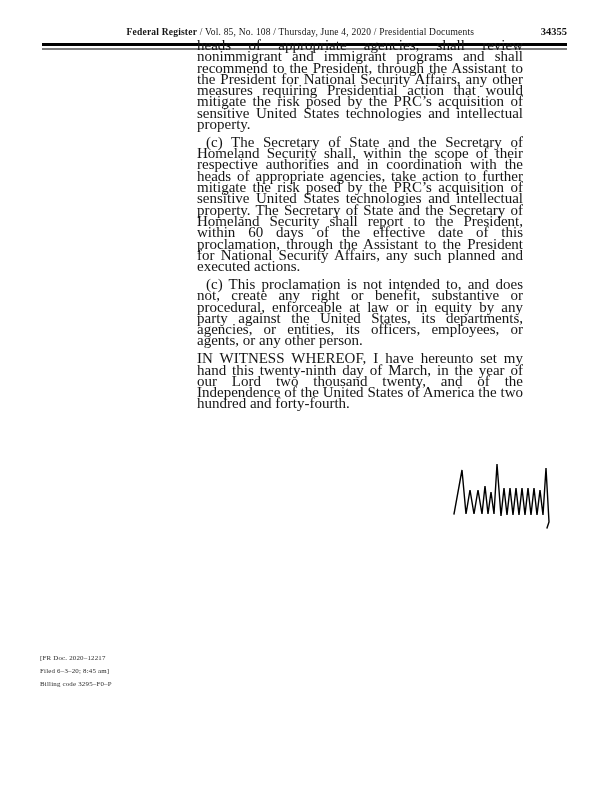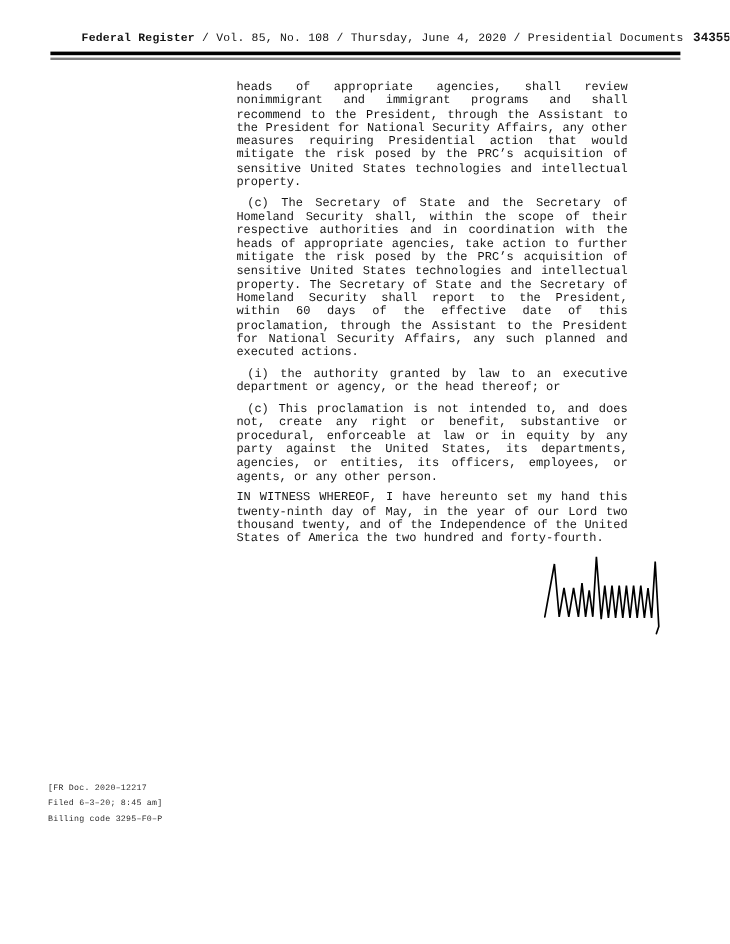--- a/index.html
+++ b/index.html
@@ -1,42 +1,42 @@
 <!DOCTYPE html>
 <html><head>
 <meta charset="utf-8">
 <style>
   html,body { margin:0; padding:0; background:#ffffff; }
   .page {
     position:relative;
     width:608px; height:787px;
     background:#ffffff;
-    font-family:Liberation Mono, monospace;
+    font-family:Liberation Serif, serif;
     color:#141414;
     overflow:hidden;
     border-radius:31px;
   }
   
   .header-row {
     position:absolute; left:42px; top:26px; width:525px;
     display:flex; align-items:baseline;
   }
   .header-title {
     flex:1; text-align:center; font-size:9.5px; letter-spacing:0.2px;
     padding-left:26px; white-space:nowrap;
   }
   .header-title b { font-weight:bold; }
   .header-page { font-weight:bold; font-size:10.5px; margin-left:8px; }
   .rule-thick { position:absolute; left:42px; top:43px; width:525px; height:3px; background:#000; }
   .rule-thin  { position:absolute; left:42px; top:48px; width:525px; height:2px; background:#7d7d7d; }
 
   
   .body-col {
-    position:absolute; left:197px; top:68px; width:326px;
-    font-size:10px; line-height:11.3px; text-align:justify;
+    position:absolute; left:197px; top:40px; width:326px;
+    font-size:15px; line-height:11.3px; text-align:justify;
   }
   .body-col p { margin:0 0 6.5px 0; }
   .body-col p.indent { text-indent:9px; }
   .sec-label { font-weight:bold; }
   .sec-italic { font-style:italic; }
 
   
   .signature-wrap { position:absolute; left:452px; top:461px; width:108px; height:70px; }
   .signature-wrap svg { display:block; }
 
@@ -55,23 +55,22 @@
   <div class="header-row">
     <div class="header-title"><b>Federal Register</b><span> / Vol. 85, No. 108 / Thursday, June 4, 2020 / Presidential Documents</span></div>
     <div class="header-page">34355</div>
   </div>
   <div class="rule-thick"></div>
   <div class="rule-thin"></div>
 
   <div class="body-col">
     <p>heads of appropriate agencies, shall review nonimmigrant and immigrant programs and shall recommend to the President, through the Assistant to the President for National Security Affairs, any other measures requiring Presidential action that would mitigate the risk posed by the PRC’s acquisition of sensitive United States technologies and intellectual property.</p>
     <p class="indent">(c) The Secretary of State and the Secretary of Homeland Security shall, within the scope of their respective authorities and in coordination with the heads of appropriate agencies, take action to further mitigate the risk posed by the PRC’s acquisition of sensitive United States technologies and intellectual property. The Secretary of State and the Secretary of Homeland Security shall report to the President, within 60 days of the effective date of this proclamation, through the Assistant to the President for National Security Affairs, any such planned and executed actions.</p>
-    <p class="indent">(i) the authority granted by law to an executive department or agency, or the head thereof; or</p>
     <p class="indent">(c) This proclamation is not intended to, and does not, create any right or benefit, substantive or procedural, enforceable at law or in equity by any party against the United States, its departments, agencies, or entities, its officers, employees, or agents, or any other person.</p>
-    <p>IN WITNESS WHEREOF, I have hereunto set my hand this twenty-ninth day of May, in the year of our Lord two thousand twenty, and of the Independence of the United States of America the two hundred and forty-fourth.</p>
+    <p>IN WITNESS WHEREOF, I have hereunto set my hand this twenty-ninth day of March, in the year of our Lord two thousand twenty, and of the Independence of the United States of America the two hundred and forty-fourth.</p>
   </div>
 
   <div class="signature-wrap">
     <svg width="108" height="70" viewBox="0 0 108 68">
       <path d="M2,52 L10,8 L14,52 L18,28 L22,52 L26,28 L30,52 L33,24 L36,52 L39,30 L42,52 L45,2 L49,54 L52,26 L55,53 L58,26 L61,53 L64,26 L67,53 L70,26 L73,53 L76,26 L79,53 L82,26 L85,53 L88,28 L91,53 L94,6 L97,60 L95,66" fill="none" stroke="#000000" stroke-width="1.4" stroke-linejoin="miter" stroke-linecap="round"></path>
     </svg>
   </div>
 
   <div class="footer">
     <div>[FR Doc. 2020–12217</div>

